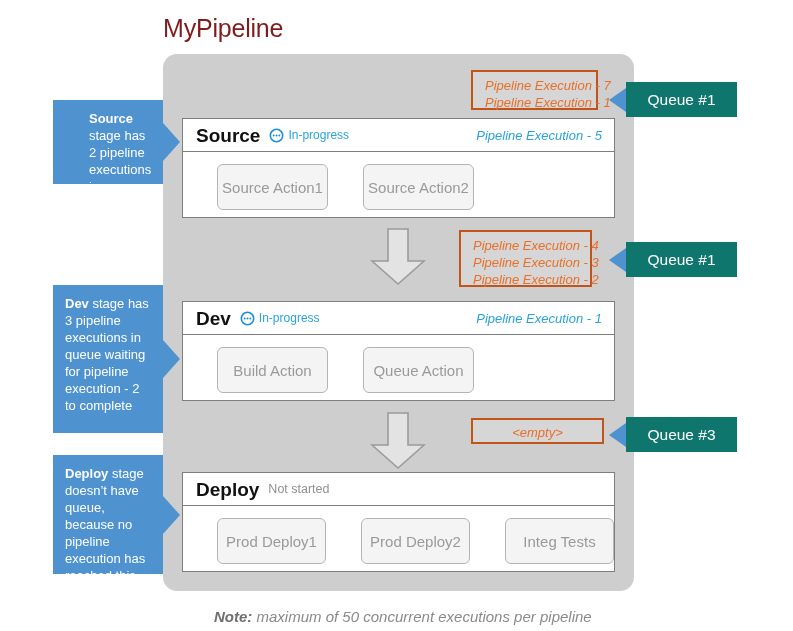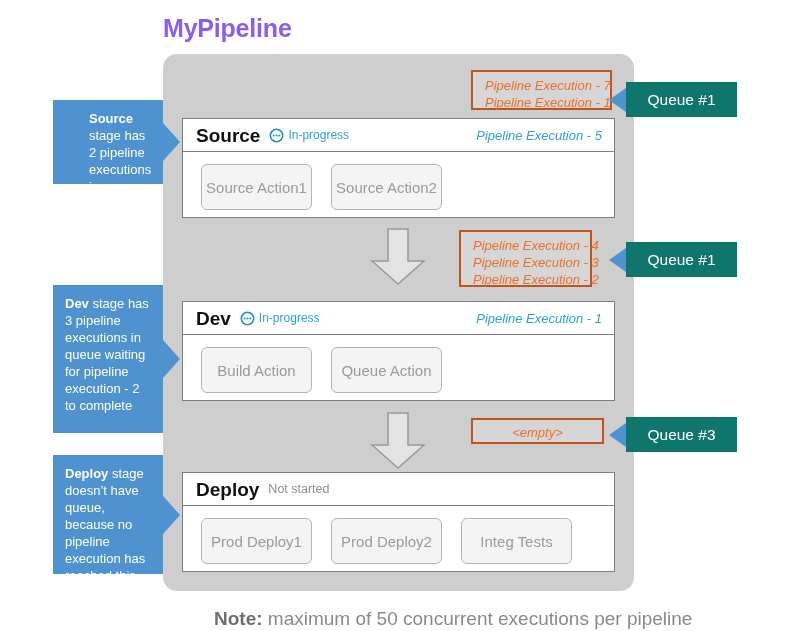--- a/index.html
+++ b/index.html
@@ -15,22 +15,22 @@
     font-family: "Liberation Sans", sans-serif;
     -webkit-font-smoothing: antialiased;
   }
 
   
   .page-title {
     position: absolute;
     left: 163px;
     top: 14px;
     font-size: 25px;
-    font-weight: bold;
-    color: #8b5cf6;
+    font-weight: normal;
+    color: #7f1d1d;
     letter-spacing: -0.2px;
     text-align: center;
   }
 
   
   .pipeline-panel {
     position: absolute;
     left: 163px;
     top: 54px;
     width: 471px;
@@ -100,20 +100,21 @@
     height: 46px;
     border: 1px solid #b4b4b4;
     border-radius: 6px;
     background: #f4f4f4;
     display: flex;
     align-items: center;
     justify-content: center;
     color: #9a9a9a;
     font-size: 15px;
     box-sizing: border-box;
+    margin-left: 16px;
   }
 
   #stage-source { left: 182px; top: 118px; width: 433px; height: 100px; }
   #stage-dev    { left: 182px; top: 301px; width: 433px; height: 100px; }
   #stage-deploy { left: 182px; top: 472px; width: 433px; height: 100px; }
 
   
   .flow-arrow { position: absolute; }
   #arrow-1 { left: 370px; top: 228px; }
   #arrow-2 { left: 370px; top: 412px; }
@@ -132,21 +133,21 @@
     color: #e8702a;
     line-height: 17px;
     white-space: nowrap;
   }
   .queue-box.empty {
     padding: 5px 0;
     text-align: center;
   }
   .queue-box.empty .queue-line { line-height: 16px; }
 
-  #queue-box-1 { left: 471px; top: 70px;  width: 141px; height: 40px; }
+  #queue-box-1 { left: 471px; top: 70px;  width: 127px; height: 40px; }
   #queue-box-2 { left: 459px; top: 230px; width: 133px; height: 57px; }
   #queue-box-3 { left: 471px; top: 418px; width: 133px; height: 26px; }
 
   
   .queue-callout {
     position: absolute;
     height: 35px;
     background: #0f766e;
     display: flex;
     align-items: center;
@@ -194,21 +195,22 @@
   }
   #note-callout-source { left: 53px; top: 100px; width: 110px; height: 84px; padding-left: 36px; }
   #note-callout-dev    { left: 53px; top: 285px; width: 110px; height: 148px; }
   #note-callout-deploy { left: 53px; top: 455px; width: 110px; height: 119px; }
 
   
   .footer-note {
     position: absolute;
     left: 214px;
     top: 608px;
-    font-size: 19px;
+    font-size: 15px;
+    font-style: italic;
     color: #8a8a8a;
     white-space: nowrap;
   }
   .footer-note b {
     color: #6f6f6f;
     font-weight: bold;
   }
 </style>
 </head>
 <body>

